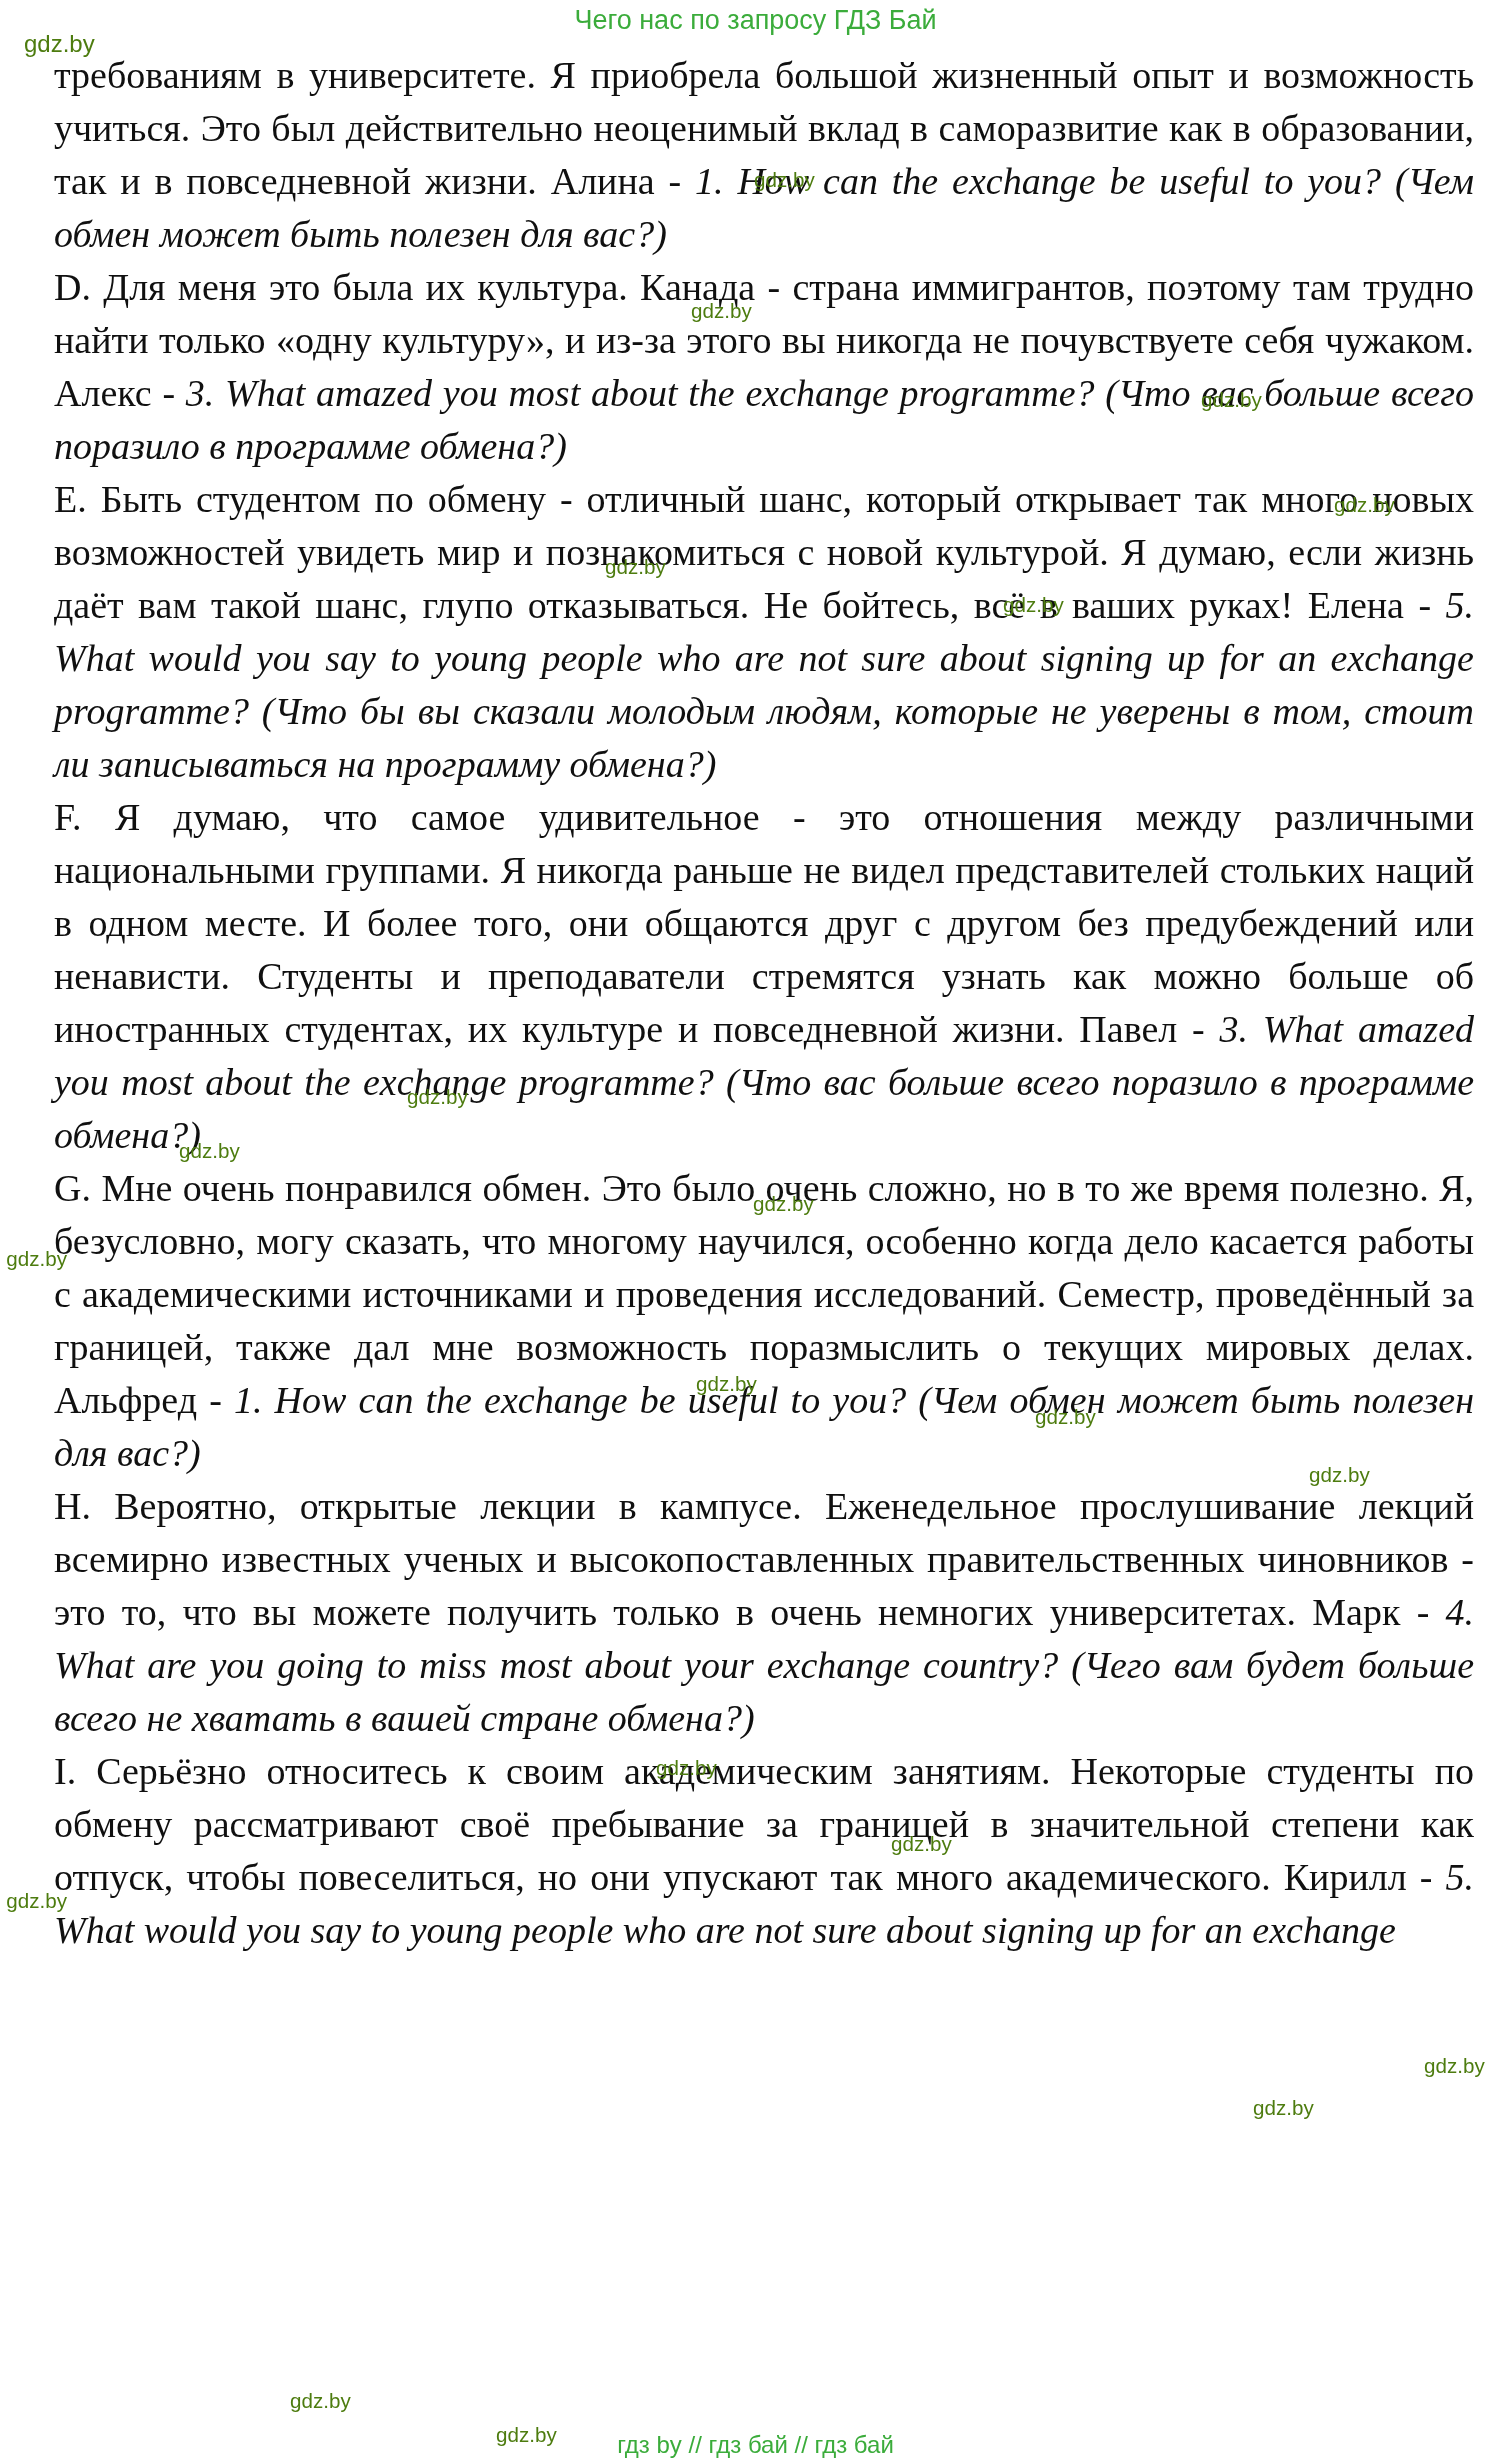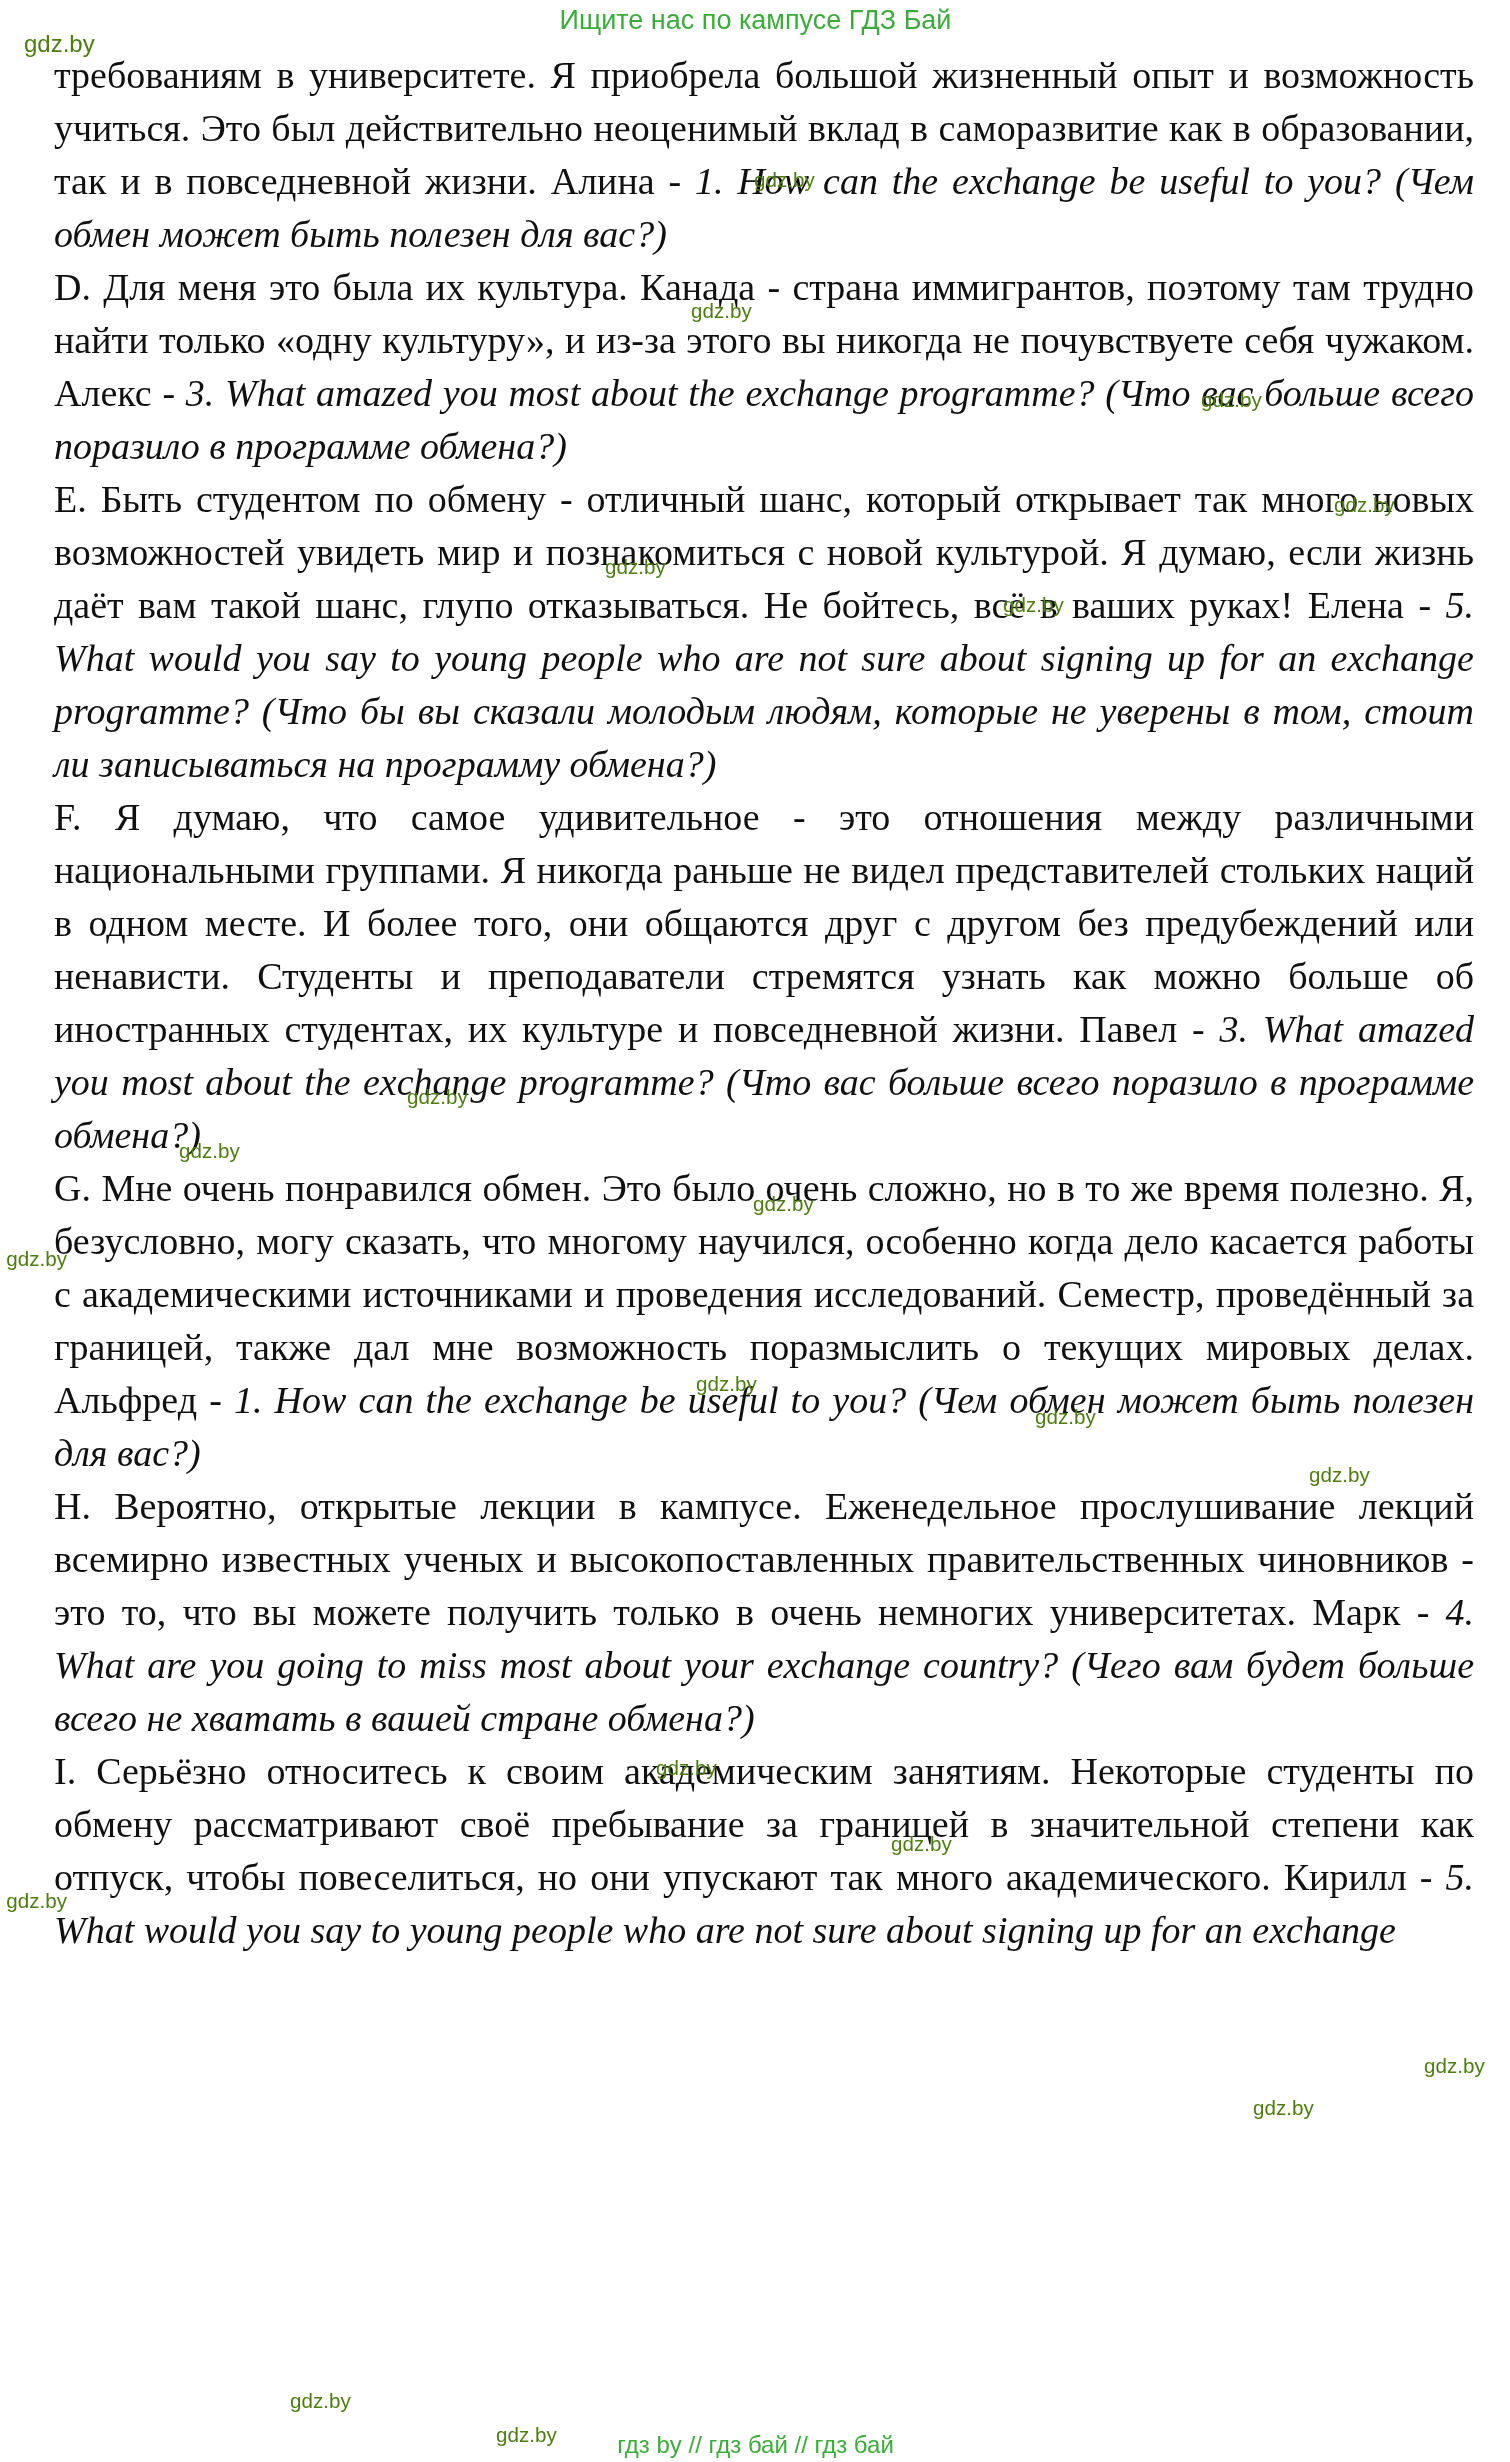--- a/index.html
+++ b/index.html
@@ -55,21 +55,21 @@
     width: 100%;
     text-align: center;
     font-family: "Liberation Sans", sans-serif;
     font-size: 24px;
     color: var(--accent, #3bac3b);
   }
 </style>
 </head>
 <body>
 
-<div class="banner">Ищите нас по кампусе ГДЗ Бай</div>
+<div class="banner">Чего нас по запросу ГДЗ Бай</div>
 
 <div class="content">
     <p class="para"><span class="seg">требованиям в университете. Я приобрела большой жизненный опыт и возможность учиться. Это был действительно неоценимый вклад в саморазвитие как в образовании, так и в повседневной жизни. Алина - </span><span class="seg seg-italic">1. How can the exchange be useful to you? (Чем обмен может быть полезен для вас?)</span></p>
     <p class="para"><span class="seg">D. Для меня это была их культура. Канада - страна иммигрантов, поэтому там трудно найти только «одну культуру», и из-за этого вы никогда не почувствуете себя чужаком. Алекс - </span><span class="seg seg-italic">3. What amazed you most about the exchange programme? (Что вас больше всего поразило в программе обмена?)</span></p>
     <p class="para"><span class="seg">E. Быть студентом по обмену - отличный шанс, который открывает так много новых возможностей увидеть мир и познакомиться с новой культурой. Я думаю, если жизнь даёт вам такой шанс, глупо отказываться. Не бойтесь, всё в ваших руках! Елена - </span><span class="seg seg-italic">5. What would you say to young people who are not sure about signing up for an exchange programme? (Что бы вы сказали молодым людям, которые не уверены в том, стоит ли записываться на программу обмена?)</span></p>
     <p class="para"><span class="seg">F. Я думаю, что самое удивительное - это отношения между различными национальными группами. Я никогда раньше не видел представителей стольких наций в одном месте. И более того, они общаются друг с другом без предубеждений или ненависти. Студенты и преподаватели стремятся узнать как можно больше об иностранных студентах, их культуре и повседневной жизни. Павел - </span><span class="seg seg-italic">3. What amazed you most about the exchange programme? (Что вас больше всего поразило в программе обмена?)</span></p>
     <p class="para"><span class="seg">G. Мне очень понравился обмен. Это было очень сложно, но в то же время полезно. Я, безусловно, могу сказать, что многому научился, особенно когда дело касается работы с академическими источниками и проведения исследований. Семестр, проведённый за границей, также дал мне возможность поразмыслить о текущих мировых делах. Альфред - </span><span class="seg seg-italic">1. How can the exchange be useful to you? (Чем обмен может быть полезен для вас?)</span></p>
     <p class="para"><span class="seg">H. Вероятно, открытые лекции в кампусе. Еженедельное прослушивание лекций всемирно известных ученых и высокопоставленных правительственных чиновников - это то, что вы можете получить только в очень немногих университетах. Марк - </span><span class="seg seg-italic">4. What are you going to miss most about your exchange country? (Чего вам будет больше всего не хватать в вашей стране обмена?)</span></p>
     <p class="para"><span class="seg">I. Серьёзно относитесь к своим академическим занятиям. Некоторые студенты по обмену рассматривают своё пребывание за границей в значительной степени как отпуск, чтобы повеселиться, но они упускают так много академического. Кирилл - </span><span class="seg seg-italic">5. What would you say to young people who are not sure about signing up for an exchange</span></p>
   </div>

